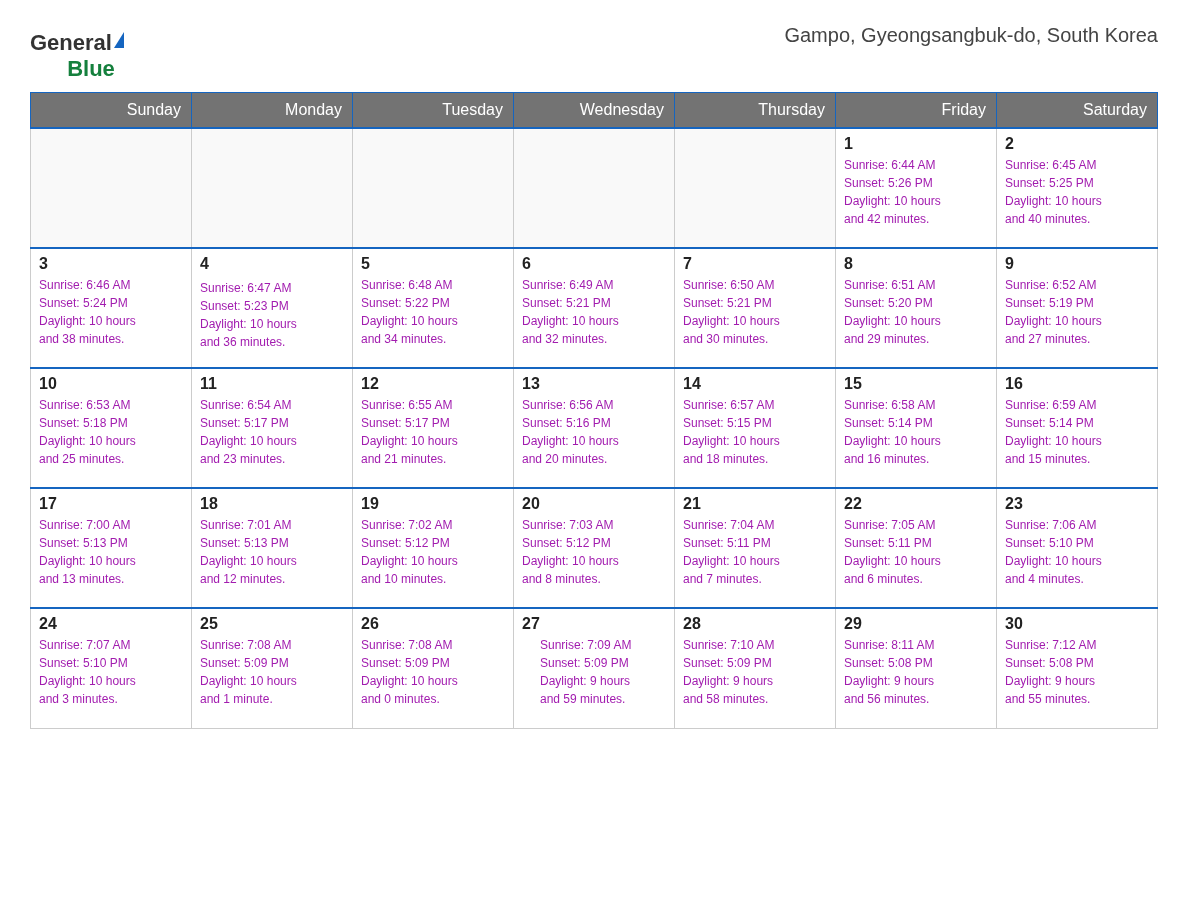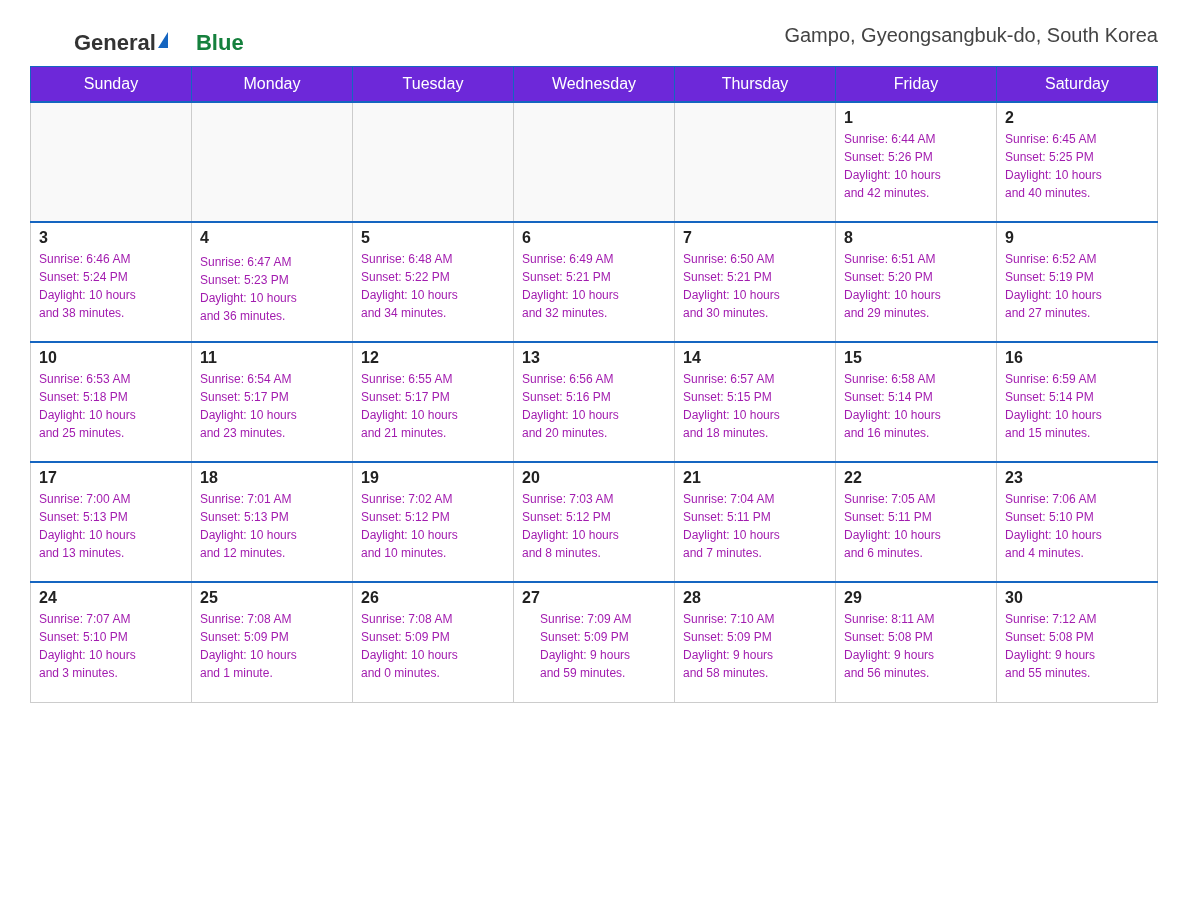--- a/index.html
+++ b/index.html
@@ -11,24 +11,23 @@
       min-height: 918px;
     }
     .header-area {
       display: flex;
       justify-content: space-between;
       align-items: flex-start;
       margin-bottom: 10px;
     }
     .logo {
       display: flex;
-      flex-direction: row;
-      align-items: flex-start;
+      flex-direction: column;
+      align-items: center;
       padding-top: 10px;
-      margin-left: 44px;
     }
     .logo-general {
       font-size: 22px;
       font-weight: bold;
       color: #333;
     }
     .logo-blue {
       font-size: 22px;
       font-weight: bold;
       color: #15803d;
@@ -60,26 +59,26 @@
       color: #444;
       margin-top: 4px;
       margin-left: 32px;
     }
     .calendar {
       width: 100%;
       border-collapse: collapse;
       margin-top: 10px;
     }
     .calendar th {
-      background-color: #6d28d9;
+      background-color: #737373;
       color: #fff;
       font-size: 16px;
       font-weight: normal;
       padding: 8px 10px;
-      text-align: center;
+      text-align: right;
       border: 1px solid #1565c0;
     }
     .calendar td {
       border: 1px solid #ccc;
       vertical-align: top;
       padding: 6px 8px;
       width: calc(100% / 7);
       min-height: 110px;
       height: 120px;
     }

